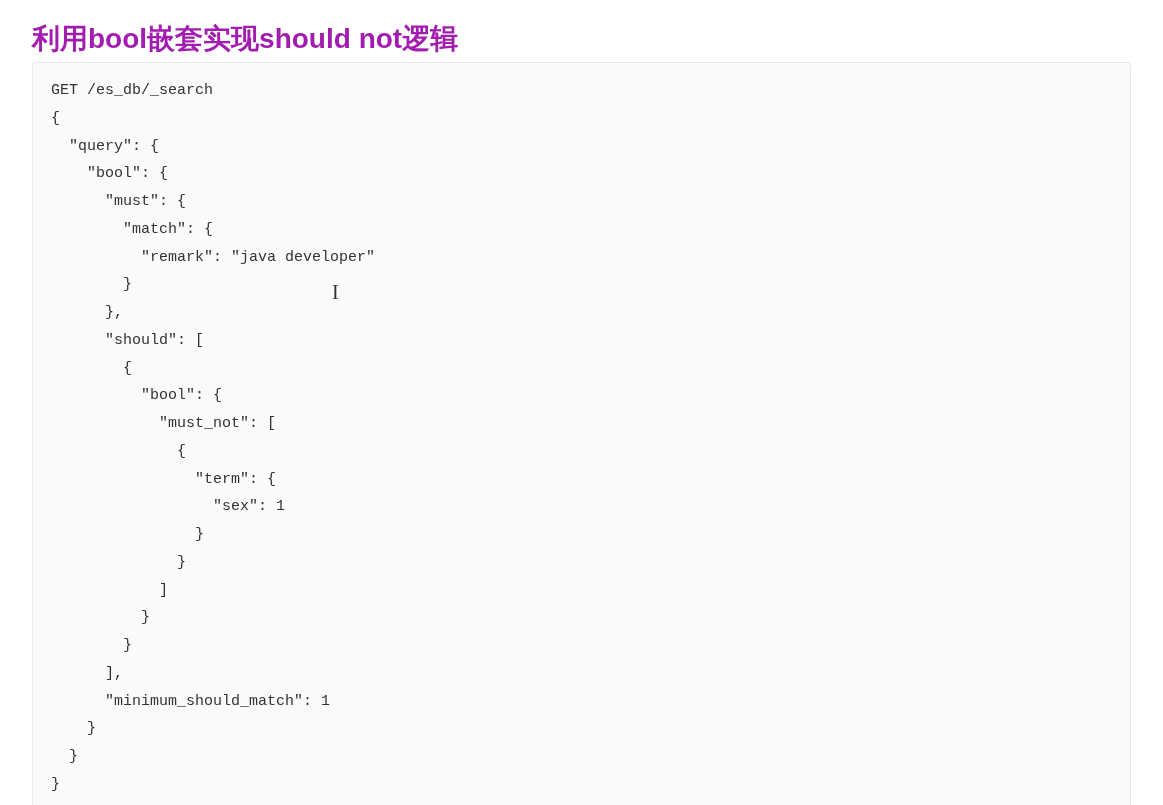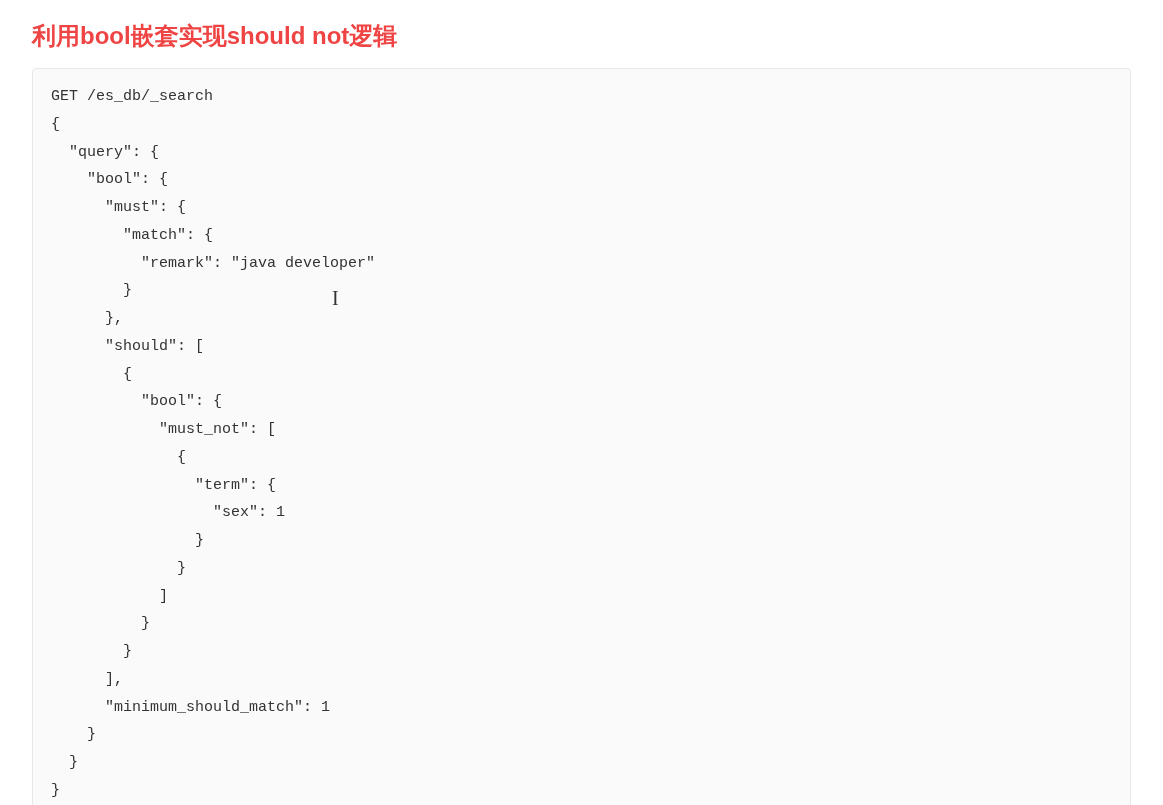--- a/index.html
+++ b/index.html
@@ -8,24 +8,24 @@
       box-sizing: border-box;
     }
     body {
       font-family: -apple-system, BlinkMacSystemFont, "Segoe UI", "PingFang SC", "Microsoft YaHei", sans-serif;
       background: #ffffff;
       padding: 20px 32px;
       width: 1163px;
       position: relative;
     }
     .heading {
-      font-size: 24px;
+      font-size: 28px;
       font-weight: 700;
-      color: #ef4444;
-      margin-bottom: 16px;
+      color: #a21caf;
+      margin-bottom: 4px;
     }
     .code-block {
       background: #fafafa;
       border: 1px solid #e8e8e8;
       border-radius: 4px;
       padding: 14px 18px;
       font-family: "SFMono-Regular", Consolas, "Liberation Mono", Menlo, Courier, monospace;
       font-size: 15px;
       line-height: 1.85;
       color: #333;

